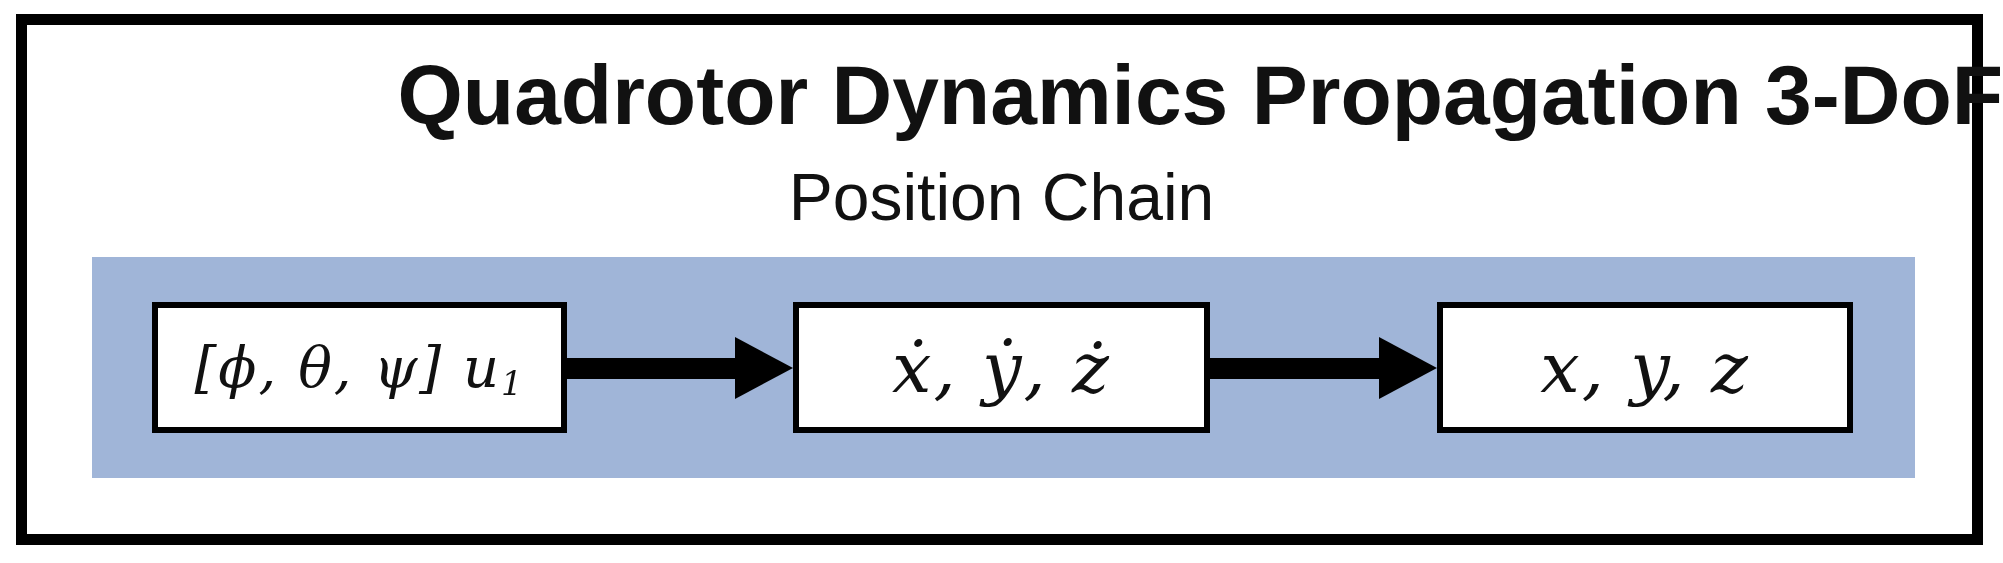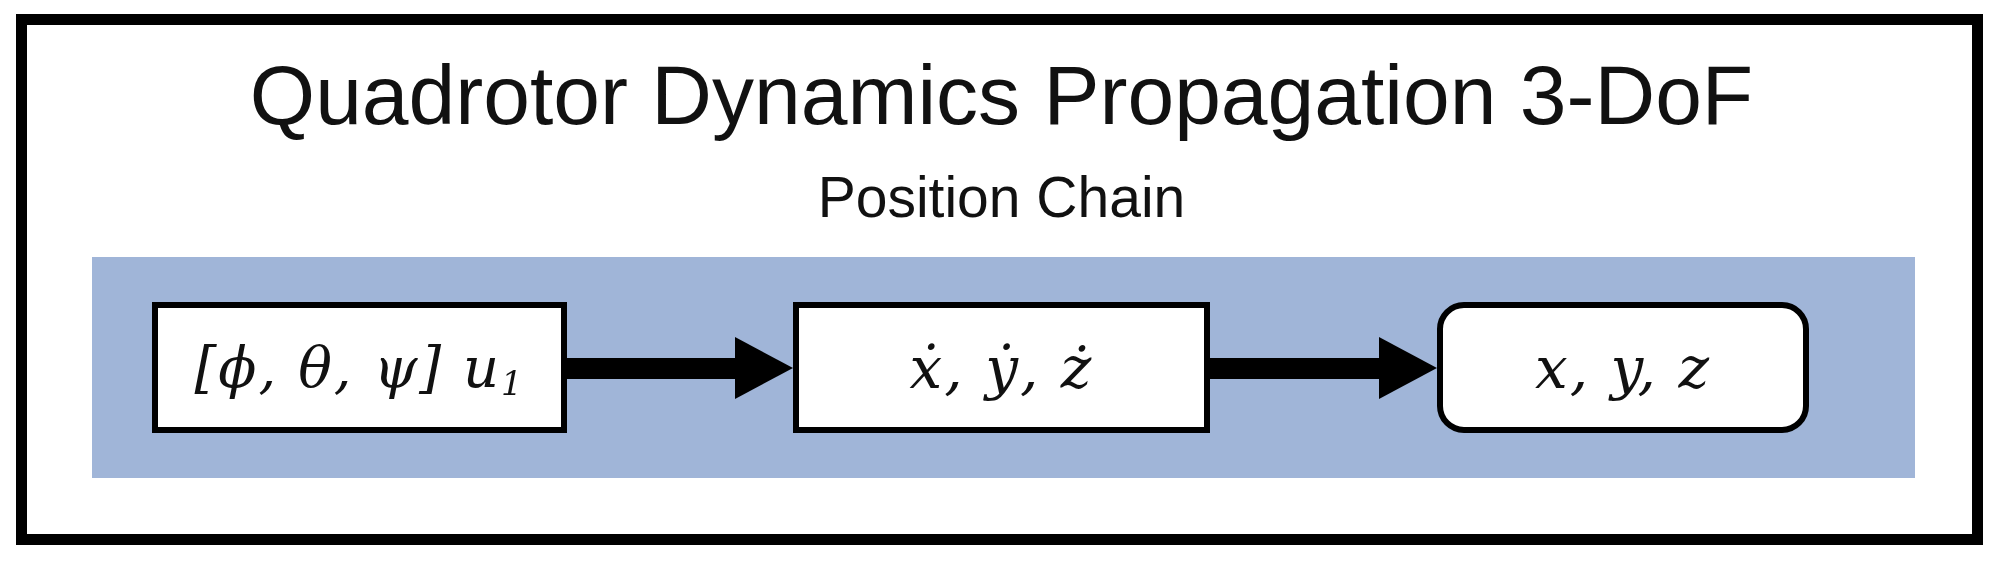--- a/index.html
+++ b/index.html
@@ -29,26 +29,27 @@
     position: absolute;
     left: 0;
     top: 44px;
     width: 100%;
     text-align: center;
     color: #111111;
   }
   .title-line1 {
     font-size: 84px;
     line-height: 102px;
-    font-weight: 400;
+    font-weight: 700;
     letter-spacing: 0px;
     white-space: nowrap;
+    text-align: right;
   }
   .title-line2 {
-    font-size: 57px;
+    font-size: 66px;
     line-height: 102px;
     font-weight: 400;
     white-space: nowrap;
   }
   .band {
     position: absolute;
     left: 92px;
     top: 257px;
     width: 1823px;
     height: 221px;
@@ -63,27 +64,27 @@
     box-sizing: border-box;
     display: flex;
     align-items: center;
     justify-content: center;
     font-family: "DejaVu Serif", "Liberation Serif", serif;
     font-style: italic;
     color: #111111;
     white-space: nowrap;
   }
   .node-box .math {
-    font-size: 58px;
+    font-size: 70px;
     line-height: 1;
     letter-spacing: 2px;
   }
   #node-box-1 { left: 152px;  width: 415px; }
   #node-box-2 { left: 793px;  width: 417px; }
-  #node-box-3 { left: 1437px; width: 372px; border-radius: 27px; }
+  #node-box-3 { left: 1437px; width: 416px; }
   #node-box-1 .math { font-size: 56px; }
   sub.math-sub {
     font-size: 0.6em;
     font-style: italic;
     vertical-align: baseline;
     position: relative;
     bottom: -0.25em;
     line-height: 0;
   }
   .arrow {

